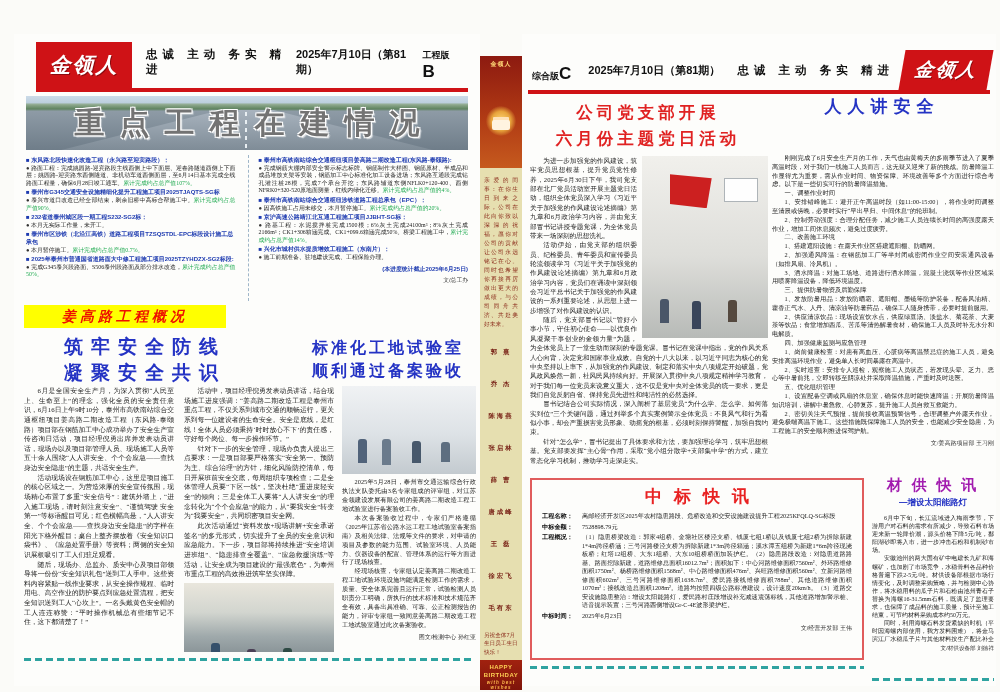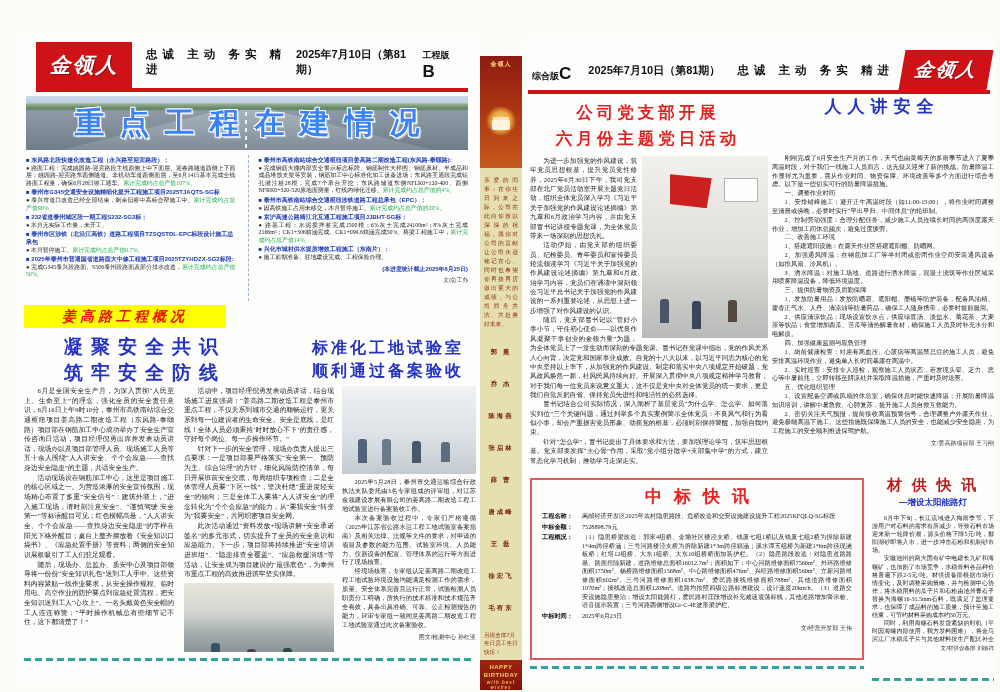--- a/index.html
+++ b/index.html
@@ -22,21 +22,21 @@
   .edition { font-weight:bold; font-size:9px; color:#111;margin-top:8px; }
   .edition b { font-size:17px; font-weight:bold; }
 
   
   .banner { position:absolute; left:12px; top:62px; width:442px; height:54px; overflow:hidden; }
   .banner .sky  { position:absolute; inset:0; background:linear-gradient(180deg,#ccdbe8 0%,#bdd0de 12%,#8ea98d 16%,#5f8360 24%,#8e9ba6 28%,#6f7d89 100%); }
   .banner .road { position:absolute; left:0; top:26%; width:100%; height:74%;
                   background:linear-gradient(180deg,#a8b3be,#7f8c97); clip-path:polygon(44% 0,56% 0,92% 100%,8% 100%); }
   .banner .lane { position:absolute; left:49.6%; top:30%; width:2px; height:70%; background:repeating-linear-gradient(180deg,#e8eef2 0 4px,transparent 4px 8px); }
   .main-head { position:absolute; inset:0; display:flex; align-items:center; justify-content:center;
-               color:#3b82f6; font-weight:bold; font-size:30px; letter-spacing:15px; padding-left:15px;
+               color:#737373; font-weight:bold; font-size:30px; letter-spacing:15px; padding-left:15px;
                font-family:"Liberation Serif","DejaVu Serif",serif;
                text-shadow:-1px -1px 0 #fff,1px -1px 0 #fff,-1px 1px 0 #fff,1px 1px 0 #fff,2px 2px 1px rgba(255,255,255,.6); }
 
   
   .projects { position:absolute; left:12px; top:121px; width:442px; height:146px; display:flex; gap:12px; }
   .proj-col { flex:1; overflow:hidden; position:relative; }
   .proj-col + .proj-col { border-left:1px dashed #9fb6c9; padding-left:10px; }
   .proj-title { color:#1e3bb0; font-weight:bold; font-size:6px; line-height:1.28; margin-top:2px; }
   .proj-title::before { content:"■ "; color:#1e3bb0; }
   .proj-detail { font-size:5.9px; line-height:1.28; color:#222; text-align:justify;
@@ -86,21 +86,21 @@
   #bid-title { text-align:center; color:#e82222; font-weight:bold; font-size:17px; letter-spacing:12px; padding-left:12px;
                font-family:"Liberation Serif","DejaVu Serif",serif;
                text-shadow:0.5px 0.5px 0 #fff, -0.5px -0.5px 0 #ffd9d9; margin-bottom:4px; }
   .field { display:flex; font-size:6.2px; line-height:1.38; margin-top:2px;
            font-family:"Liberation Serif","DejaVu Serif",serif; }
   .f-label { width:40px; font-weight:bold; color:#111; flex:none; }
   .f-value { flex:1; text-align:justify; color:#1c1c1c; }
 
   
   #supply { position:absolute; left:350px; top:442px; width:122px; }
-  #supply-title { text-align:center; color:#b91c1c; font-weight:bold; font-size:15px; letter-spacing:3px;
+  #supply-title { text-align:center; color:#a21caf; font-weight:bold; font-size:15px; letter-spacing:3px;
                   font-family:"Liberation Serif","DejaVu Serif",serif; }
   #supply-sub { text-align:center; color:#2433c4; font-weight:bold; font-size:8.5px; margin-top:2px; }
   #supply-body { margin-top:5px; font-size:6px; line-height:1.35; height:128px; overflow:hidden; }
 
   
   #spine { position:absolute; left:480px; top:56px; width:42px; height:634px; background:#e6dfb0; display:flex; flex-direction:column; }
   #spine-art { height:112px; background:linear-gradient(180deg,#8d1a10,#b03a14 55%,#c65a1e); position:relative; flex:none; }
   #spine-art .glow { position:absolute; left:50%; top:58%; width:30px; height:30px; transform:translate(-50%,-50%);
                      background:radial-gradient(circle,#ffd978 0%,#e8a43c 45%,rgba(200,90,20,0) 72%); border-radius:50%; }
   #spine-art .cake { position:absolute; left:50%; top:62%; transform:translate(-50%,-50%); width:18px; height:10px; background:#fff3e0; border-radius:2px; box-shadow:0 -4px 0 -1px #ffe2b8; }
@@ -195,22 +195,22 @@
         <div class="proj-note">(本进度统计截止2025年6月25日)</div>
         <div class="small-byline">文/总工办</div>
       </div>
     </div>
 
     <div class="yellow-band">
       <span>姜高路工程概况</span>
     </div>
 
     <div class="art-title t-blue" style="left:20px; top:300px; width:222px; font-size:19px; letter-spacing:8px; line-height:1.35;">
+      <div>筑牢安全防线</div>
       <div>凝聚安全共识</div>
-      <div>筑牢安全防线</div>
     </div>
 
     <div class="art-title t-blue" style="left:286px; top:302px; width:176px; font-size:16px; letter-spacing:3px; line-height:1.45;">
       <div>标准化工地试验室</div>
       <div>顺利通过备案验收</div>
     </div>
 
     <div id="safety-body">
       <div id="safety-col-a" class="body-text">
 

